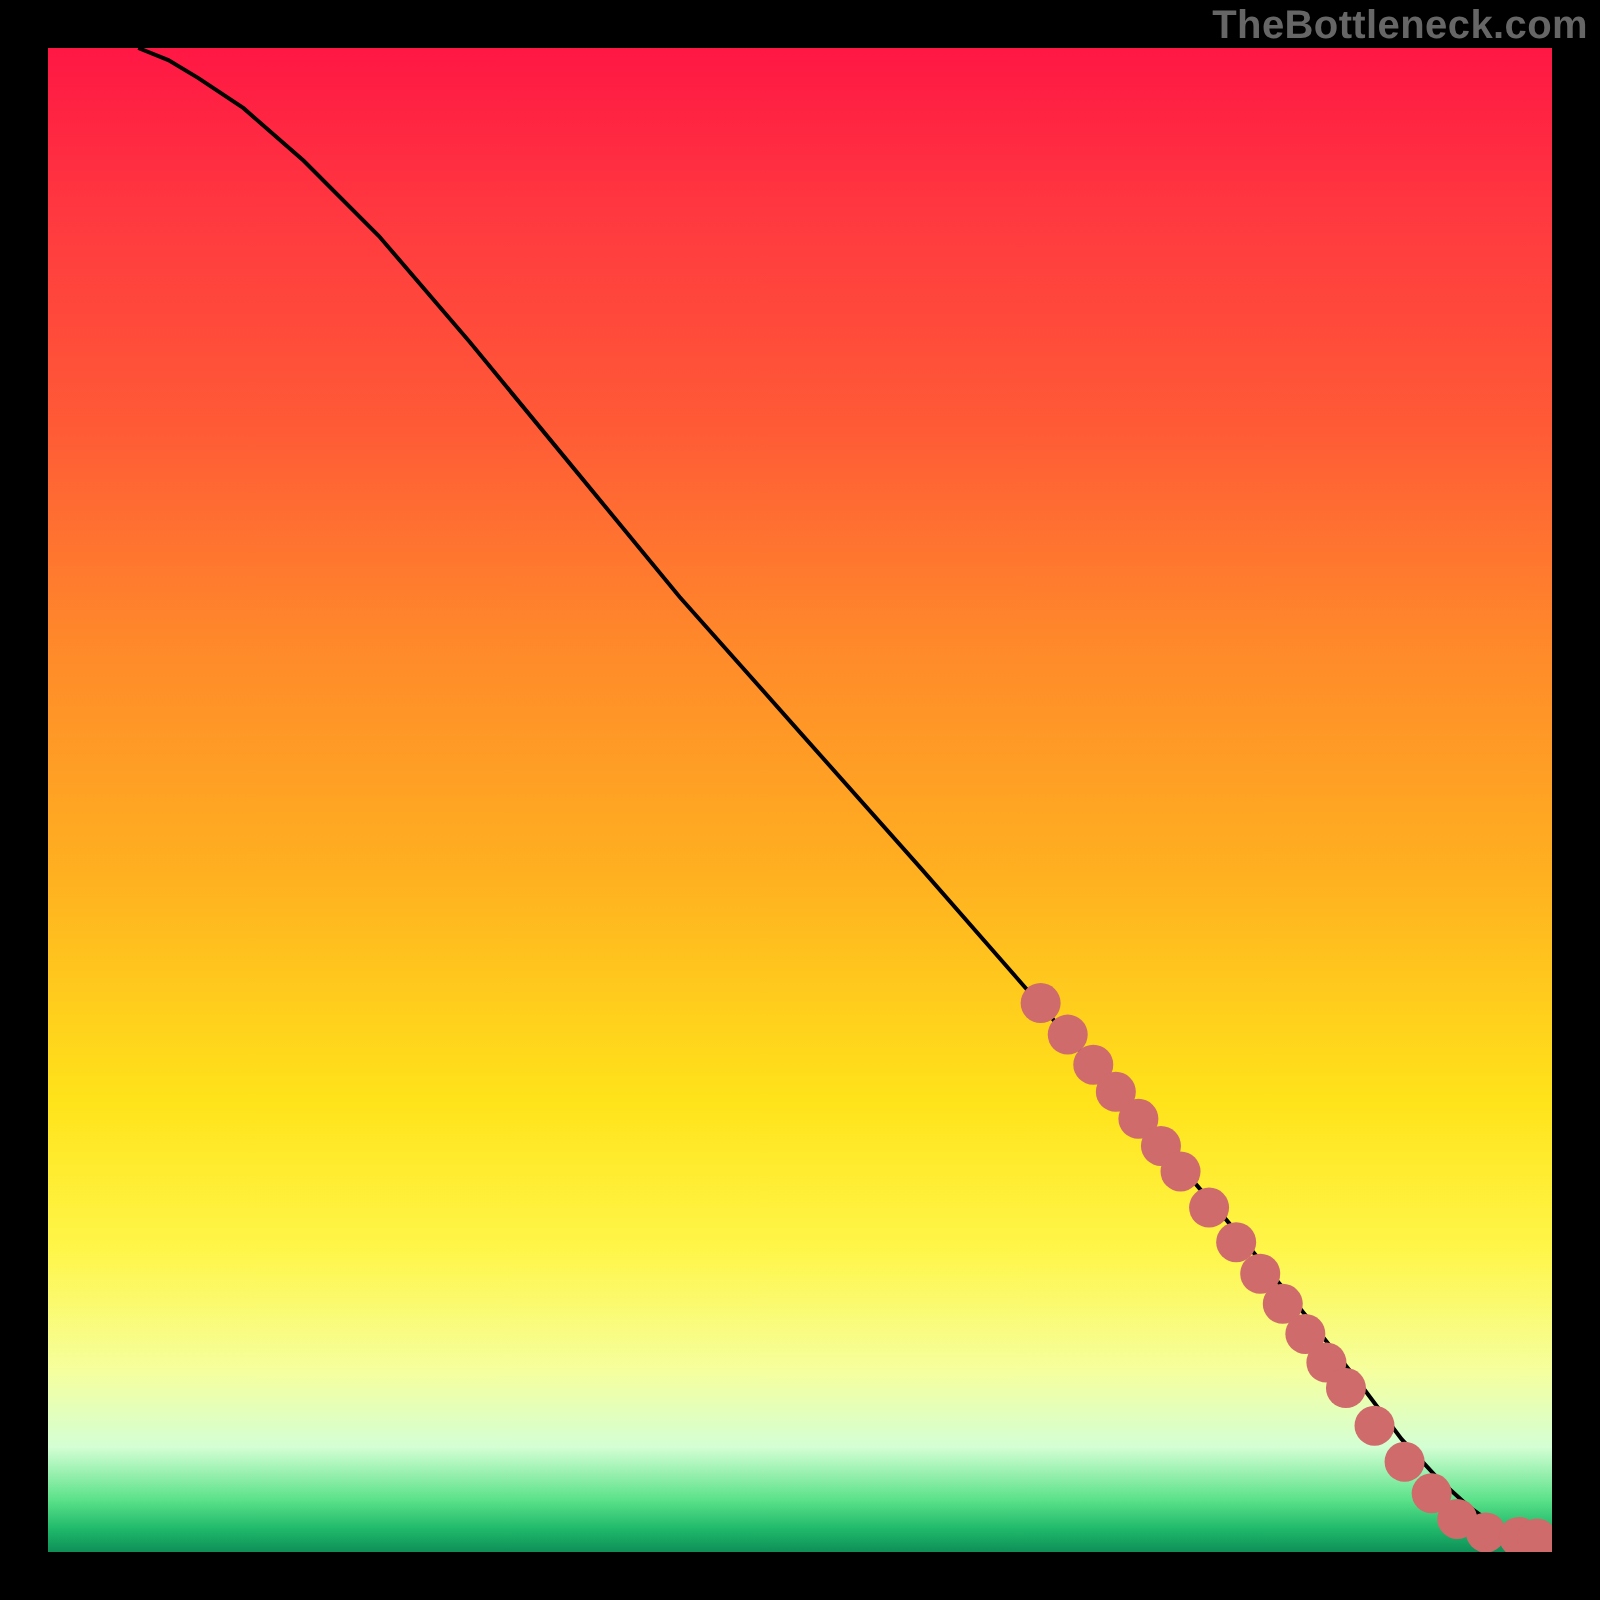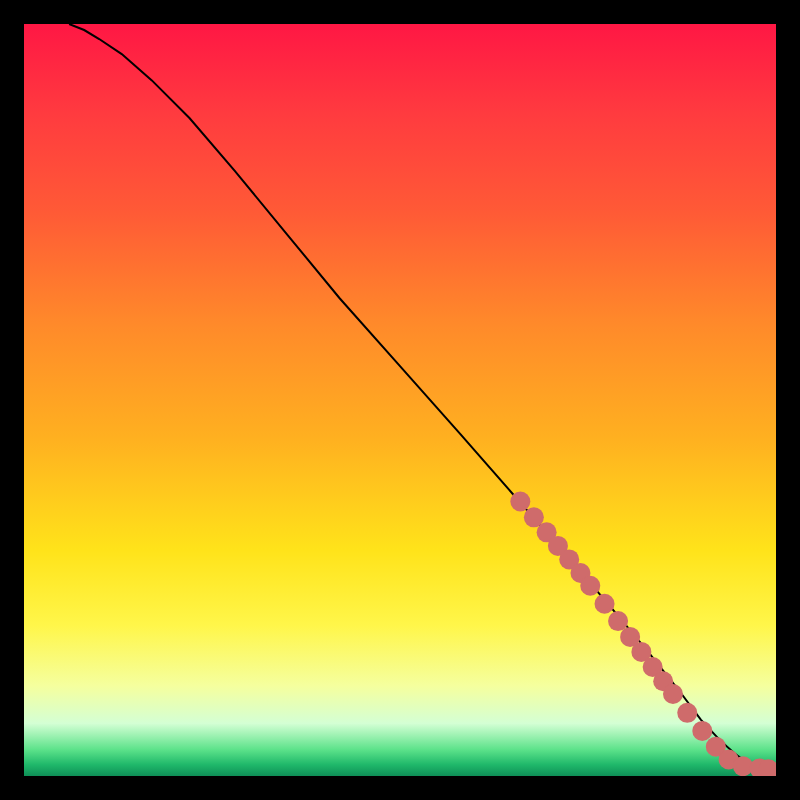--- a/index.html
+++ b/index.html
@@ -32,20 +32,21 @@
     font-size: 20px;
     font-weight: 600;
     letter-spacing: 0.2px;
   }
   svg { display: block; }
 </style>
 </head>
 <body>
 
 <div class="stage">
+  <div class="attribution">TheBottleneck.com</div>
 
   <div class="plot">
     <svg id="chart-svg" viewBox="0 0 752 752" width="752" height="752">
       <defs>
         <linearGradient id="bg-grad" x1="0" y1="0" x2="0" y2="1">
             <stop offset="0%" stop-color="#ff1744"></stop>
             <stop offset="12%" stop-color="#ff3b3f"></stop>
             <stop offset="25%" stop-color="#ff5a36"></stop>
             <stop offset="40%" stop-color="#ff8a2a"></stop>
             <stop offset="55.00000000000001%" stop-color="#ffb020"></stop>

